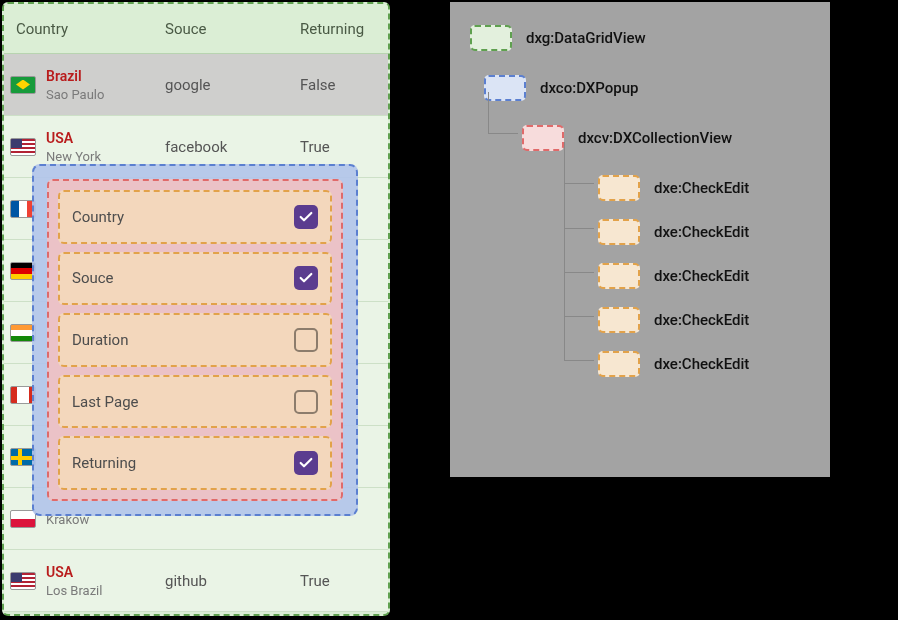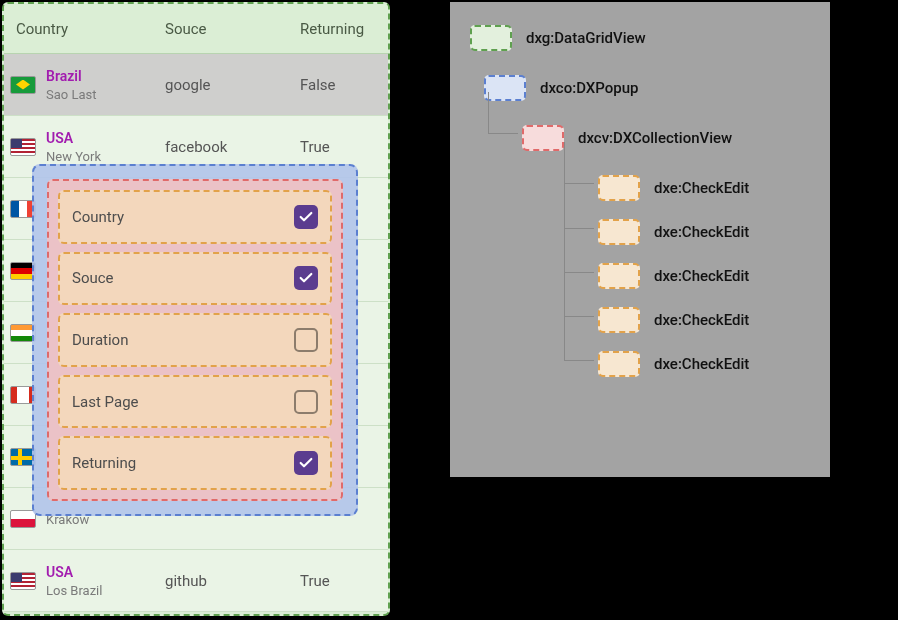--- a/index.html
+++ b/index.html
@@ -44,21 +44,21 @@
     background: #eaf4e6;
     border-bottom: 1px solid #cde0c7;
     font-size: 15px;
     color: #555;
     padding: 0 6px;
   }
   .grid-row.sel { background: #cfcfcd; }
   .country-cell { flex: 0 0 155px; display:flex; align-items:center; gap:10px; }
   .source-cell  { flex: 0 0 135px; }
   .return-cell  { flex: 1; }
-  .country-text b { color:#a21caf; font-weight:600; font-size:14px;}
+  .country-text b { color:#b91c1c; font-weight:600; font-size:14px;}
   .country-text span { color:#7a7a7a; font-size:13px; display:block; margin-top:2px;}
   .flag {
     width: 26px; height: 18px; border:1px solid #999; border-radius:2px;
     flex:0 0 26px; position:relative; overflow:hidden; background:#fff;
   }
   
   .flag-br { background: linear-gradient(#179b3b,#179b3b); }
   .flag-br::after{content:"";position:absolute;inset:3px 5px;background:#ffd400;clip-path:polygon(50% 0,100% 50%,50% 100%,0 50%);}
   .flag-us { background: repeating-linear-gradient(#b22234 0 2px,#fff 2px 4px);}
   .flag-us::after{content:"";position:absolute;left:0;top:0;width:11px;height:9px;background:#3c3b6e;}
@@ -136,21 +136,21 @@
   <div class="grid-header">
     <div class="col-country">Country</div>
     <div class="col-source">Souce</div>
     <div class="col-return">Returning</div>
   </div>
   <div id="grid-rows">
       <div class="grid-row sel">
     <div class="country-cell">
       <div class="flag flag-br"></div>
       <div class="country-text">
-        <b>Brazil</b><span>Sao Last</span>
+        <b>Brazil</b><span>Sao Paulo</span>
       </div>
     </div>
     <div class="source-cell">google</div>
     <div class="return-cell">False</div>
       </div>
       <div class="grid-row">
     <div class="country-cell">
       <div class="flag flag-us"></div>
       <div class="country-text">
         <b>USA</b><span>New York</span>

